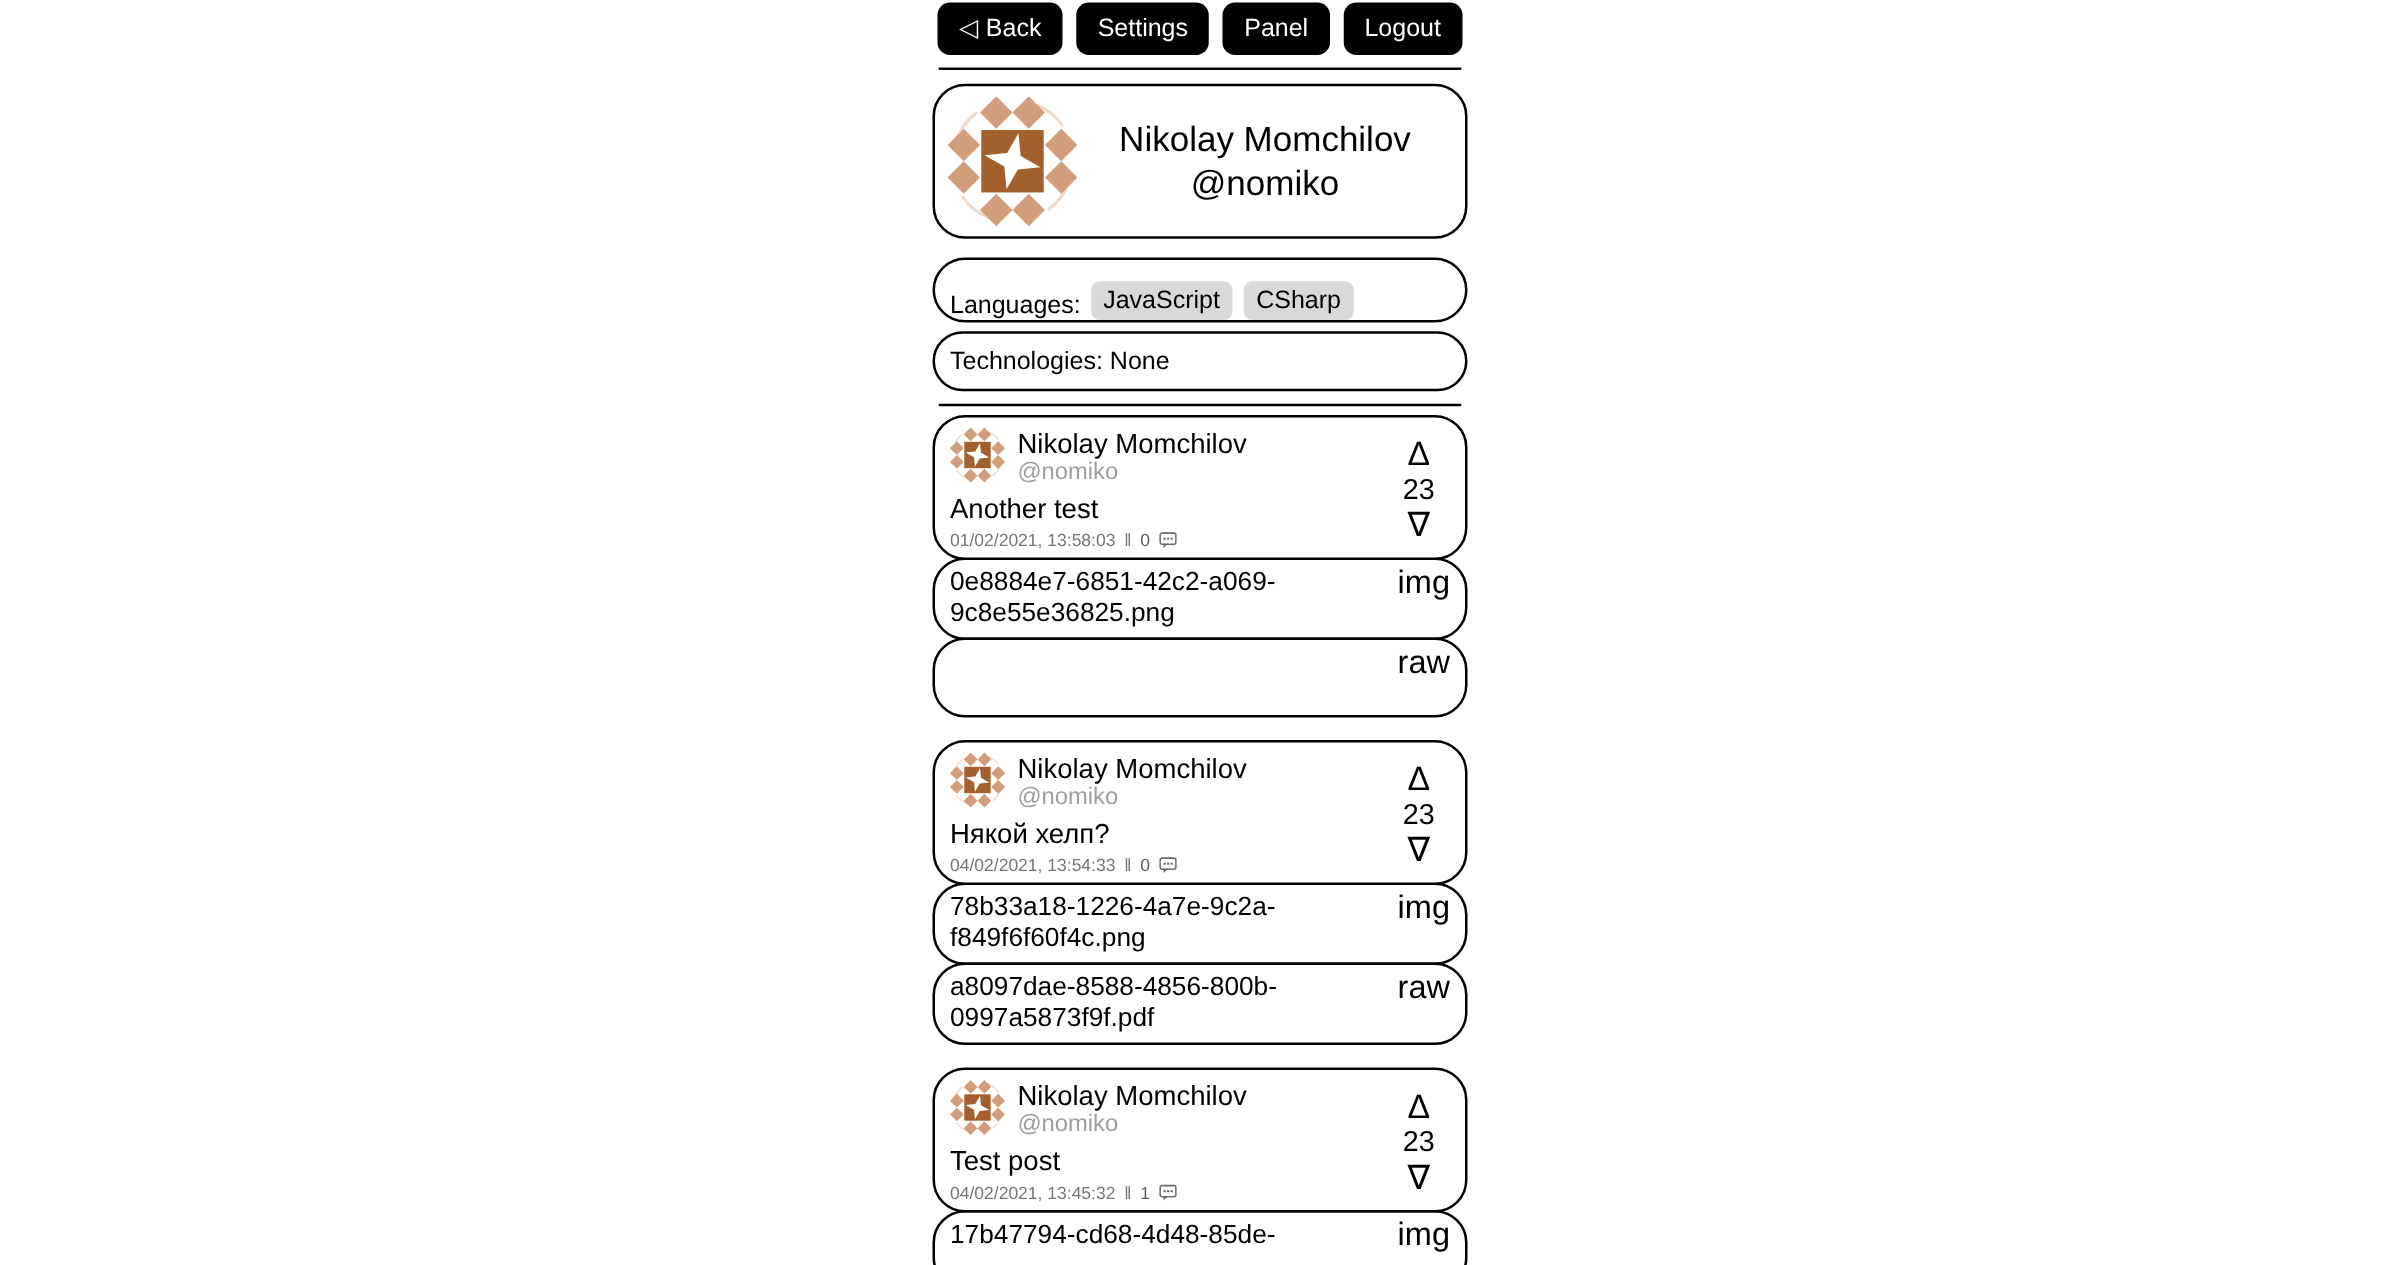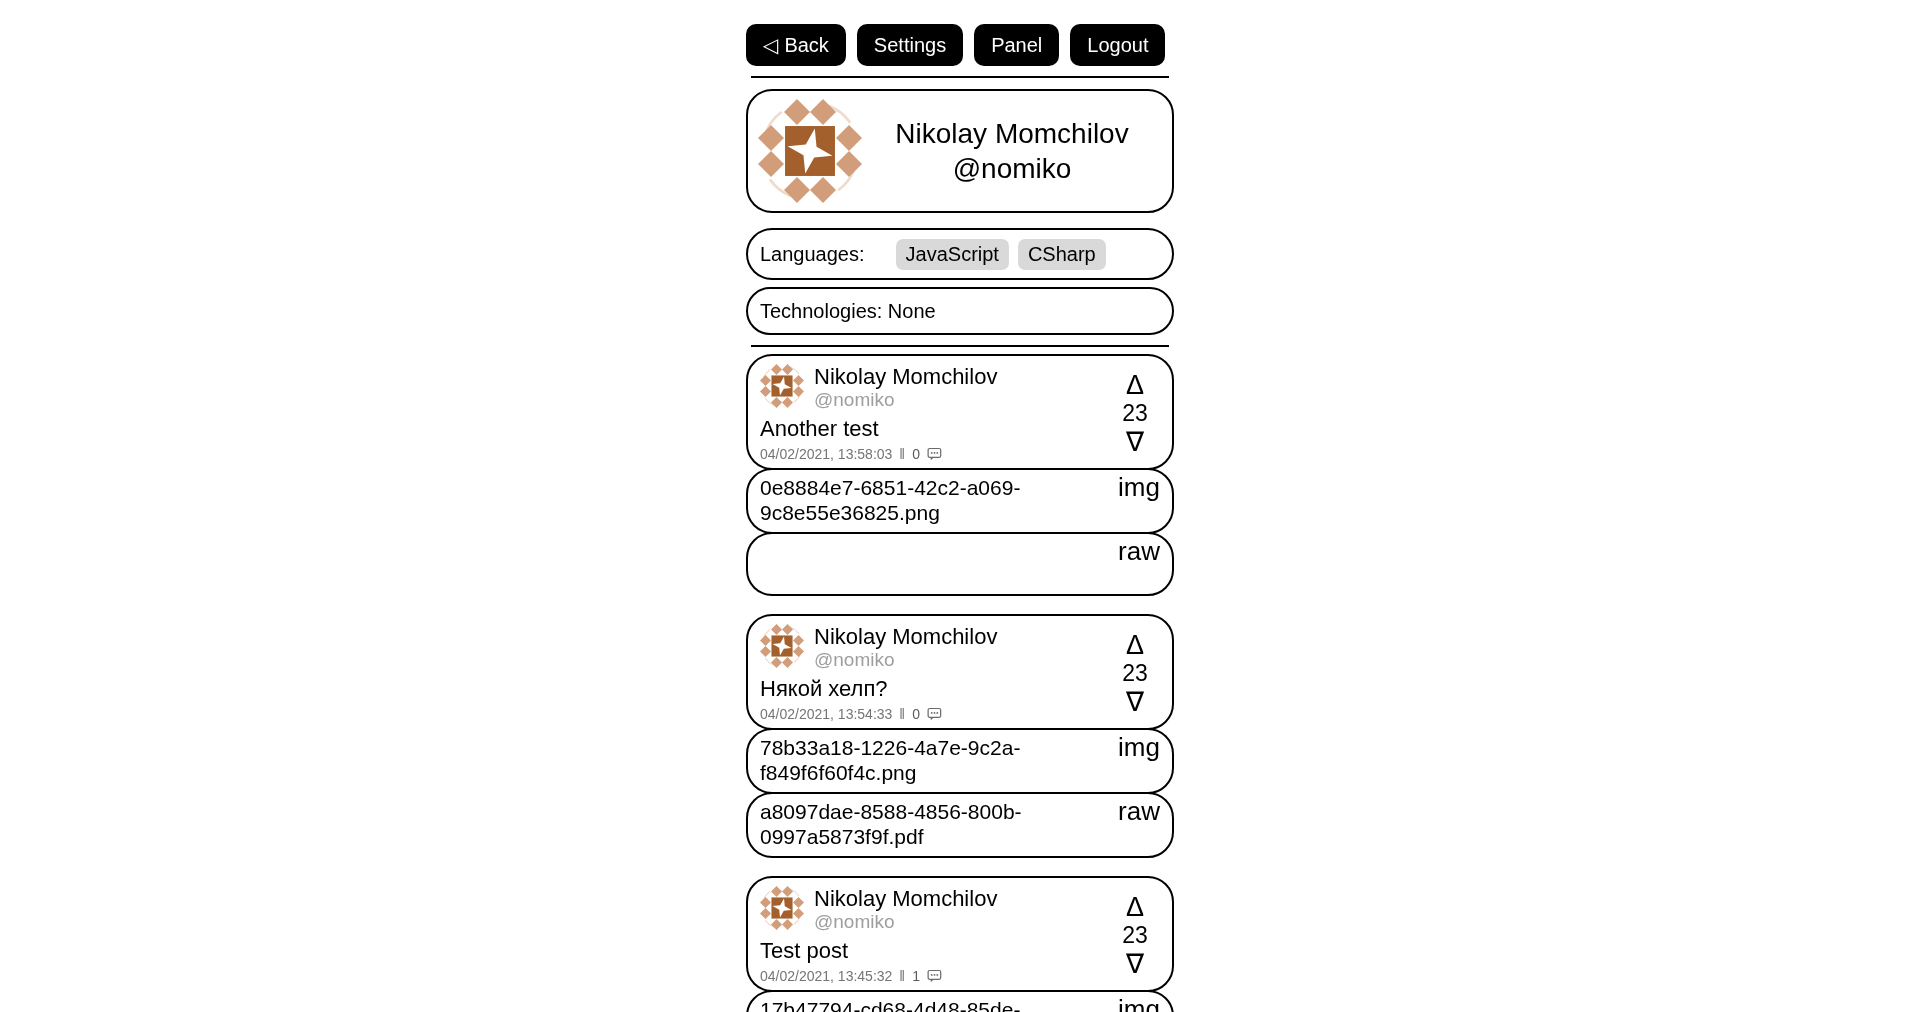--- a/index.html
+++ b/index.html
@@ -5,41 +5,41 @@
   * { box-sizing: border-box; }
   html,body { margin:0; padding:0; }
   body {
     width:1920px; height:1012px; overflow:hidden;
     background:#ffffff; color:#000;
     font-family:"Liberation Sans","DejaVu Sans",sans-serif;
   }
   .content { width:428px; margin:0 auto; }
 
   
-  .toolbar { display:flex; gap:11px; padding-top:24px; }
+  .toolbar { display:flex; justify-content:center; gap:11px; padding-top:2px; }
   .btn {
     background:var(--button_bg); color:var(--button_text);
     border:none; border-radius:10px;
     font-family:inherit; font-size:20px; line-height:24px;
     padding:9px 17px; cursor:pointer; white-space:nowrap;
   }
   .btn .icon { margin-right:6px; }
 
   hr.sep { border:none; border-top:2.5px solid #000; margin:10px 5px 0 5px; }
 
   
   .card { background:#fff; border:2px solid var(--card_border); border-radius:26px; }
 
   .profile-card { margin-top:11px; height:124px; display:flex; align-items:center; padding:0 10px; }
   .avatar { display:inline-block; line-height:0; }
   .avatar svg { width:100%; height:100%; }
   .avatar-large { width:104px; height:104px; flex:none; }
   .profile-name-block { flex:1; text-align:center; font-size:28px; line-height:35px; color:#000; }
 
-  .languages-card { margin-top:15px; min-height:52px; display:flex; align-items:center; padding:0 12px; font-size:20px;gap:23px; }
+  .languages-card { margin-top:15px; min-height:52px; display:flex; align-items:flex-end; padding:0 12px; font-size:20px; }
   .badges { display:inline-flex; gap:9px; margin-left:8px; }
   .badge { background:var(--badge_bg); border-radius:7px; padding:4px 10px; font-size:20px; line-height:23px; }
 
   .tech-card { margin-top:7px; height:48px; display:flex; align-items:center; padding:0 12px; font-size:20px; }
 
   .posts { margin-top:7px; }
   .post-group + .post-group { margin-top:18px; }
 
   .post-card { display:flex; min-height:113px; padding:8px 8px 6px 12px; position:relative; z-index:1; }
   .post-main { flex:1; min-width:0; }
@@ -141,21 +141,21 @@
   <rect x="26" y="26" width="48" height="48" fill="var(--avatar_primary)"></rect>
   <polygon points="50,28 55.3,44.7 72,50 55.3,55.3 50,72 44.7,55.3 28,50 44.7,44.7" fill="#ffffff" transform="rotate(12 50 50)"></polygon>
 </svg></span>
           <div>
             <div class="author-name">Nikolay Momchilov</div>
             <div class="author-handle">@nomiko</div>
           </div>
         </div>
         <div class="post-title">Another test</div>
         <div class="post-meta">
-          <span>04/02/2021, 13:58:03</span>
+          <span>01/02/2021, 13:58:03</span>
           <span class="meta-sep">‖</span>
           <span class="comment-count">0</span>
           <span class="comment-icon">
             <svg width="15" height="15" viewBox="0 0 16 16">
                   <rect x="1.2" y="1.6" width="13.4" height="9.4" rx="1.6" fill="none" stroke="#6b6b6b" stroke-width="1.3"></rect>
                   <path d="M4 10.6 L4 14.2 L7.8 10.6 Z" fill="#6b6b6b"></path>
                   <circle cx="5" cy="6.3" r="1" fill="#6b6b6b"></circle>
                   <circle cx="8" cy="6.3" r="1" fill="#6b6b6b"></circle>
                   <circle cx="11" cy="6.3" r="1" fill="#6b6b6b"></circle>
                 </svg>

